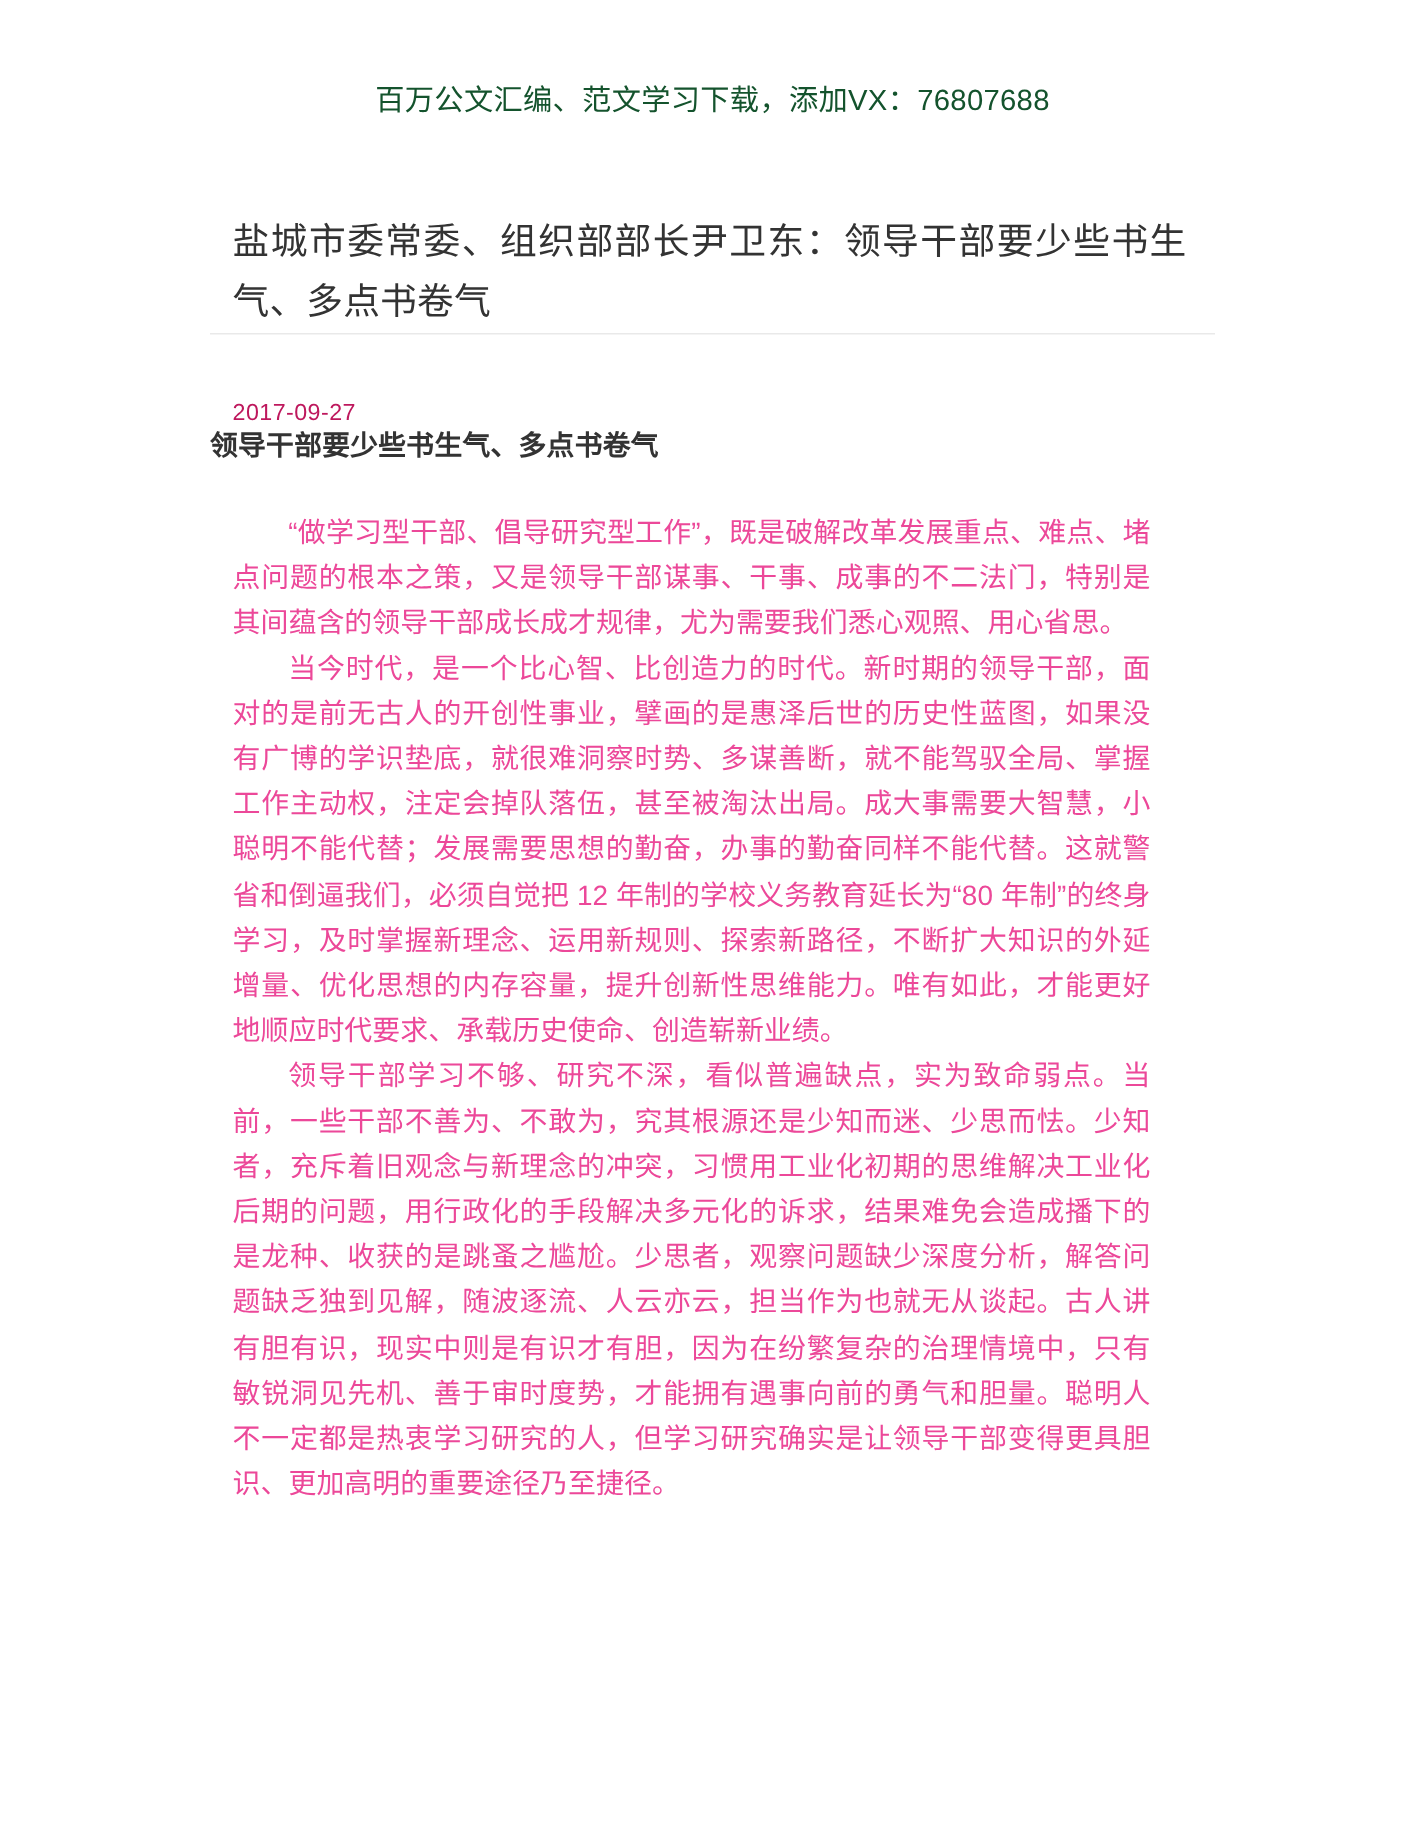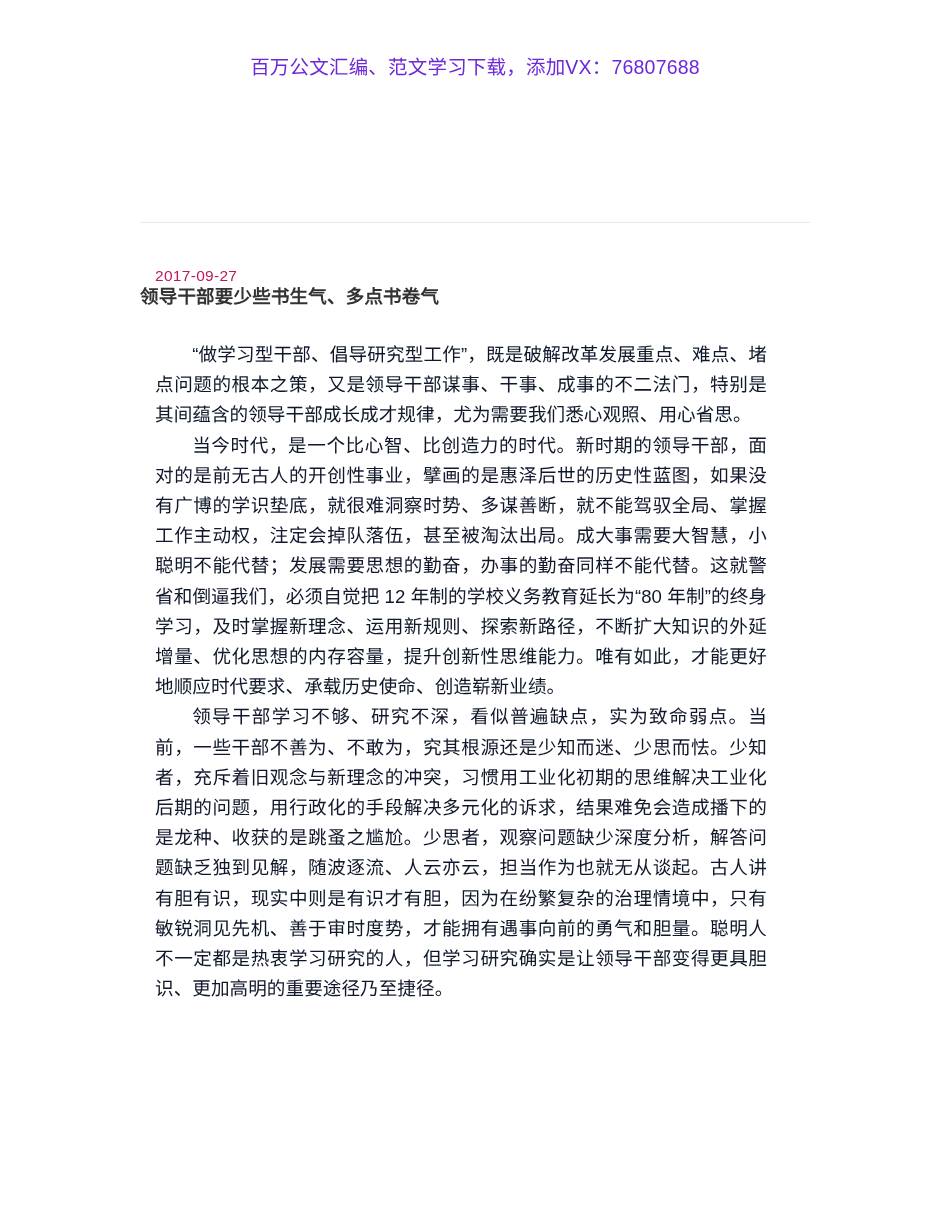--- a/index.html
+++ b/index.html
@@ -27,21 +27,21 @@
   
   .promo-banner {
     position: absolute;
     top: 54px;
     left: 0;
     width: 950px;
     text-align: center;
     font-size: 19.5px;
     line-height: 26px;
     letter-spacing: 0.2px;
-    color: #6d28d9;
+    color: #14532d;
     white-space: nowrap;
   }
 
   
   .article-title {
     position: absolute;
     top: 142px;
     left: 155px;
     width: 636px;
     font-size: 24.5px;
@@ -93,35 +93,36 @@
     position: absolute;
     top: 340px;
     left: 155px;
     width: 612px;
   }
 
   .article-body p {
     margin: 0 0 0 0;
     font-size: 18.6px;
     line-height: 30.2px;
-    color: #0f172a;
+    color: #ec4899;
     text-align: justify;
     text-justify: inter-ideograph;
     text-indent: 2em;
     letter-spacing: 0.05px;
     word-break: break-all;
   }
 </style>
 </head>
 <body>
 
 <div class="page">
 
   <div class="promo-banner">百万公文汇编、范文学习下载，添加VX：76807688</div>
 
+  <h1 class="article-title">盐城市委常委、组织部部长尹卫东：领导干部要少些书生气、多点书卷气</h1>
 
   <hr class="title-divider">
 
   <div class="article-date">2017-09-27</div>
 
   <div class="article-subtitle">领导干部要少些书生气、多点书卷气</div>
 
   <div class="article-body">
     <p>“做学习型干部、倡导研究型工作”，既是破解改革发展重点、难点、堵点问题的根本之策，又是领导干部谋事、干事、成事的不二法门，特别是其间蕴含的领导干部成长成才规律，尤为需要我们悉心观照、用心省思。</p>
     <p>当今时代，是一个比心智、比创造力的时代。新时期的领导干部，面对的是前无古人的开创性事业，擘画的是惠泽后世的历史性蓝图，如果没有广博的学识垫底，就很难洞察时势、多谋善断，就不能驾驭全局、掌握工作主动权，注定会掉队落伍，甚至被淘汰出局。成大事需要大智慧，小聪明不能代替；发展需要思想的勤奋，办事的勤奋同样不能代替。这就警省和倒逼我们，必须自觉把 12 年制的学校义务教育延长为“80 年制”的终身学习，及时掌握新理念、运用新规则、探索新路径，不断扩大知识的外延增量、优化思想的内存容量，提升创新性思维能力。唯有如此，才能更好地顺应时代要求、承载历史使命、创造崭新业绩。</p>

